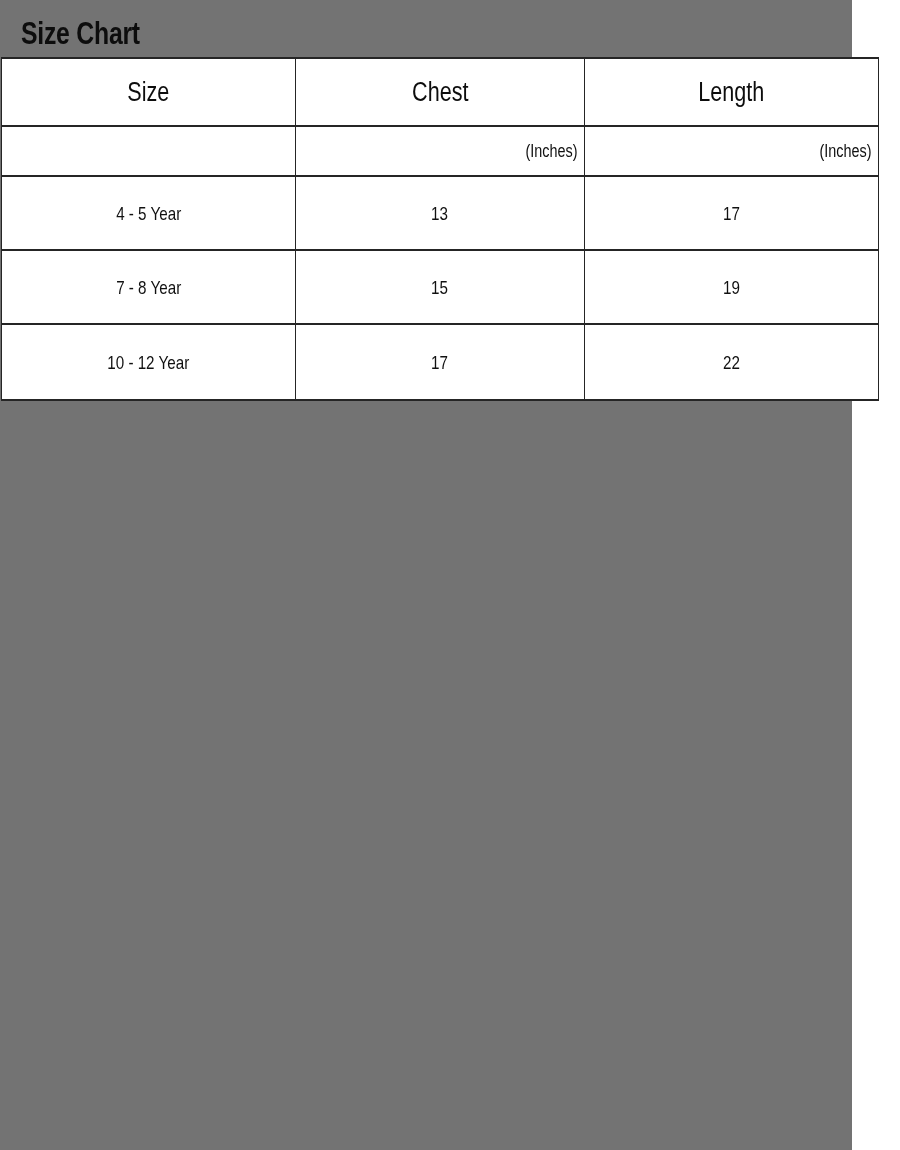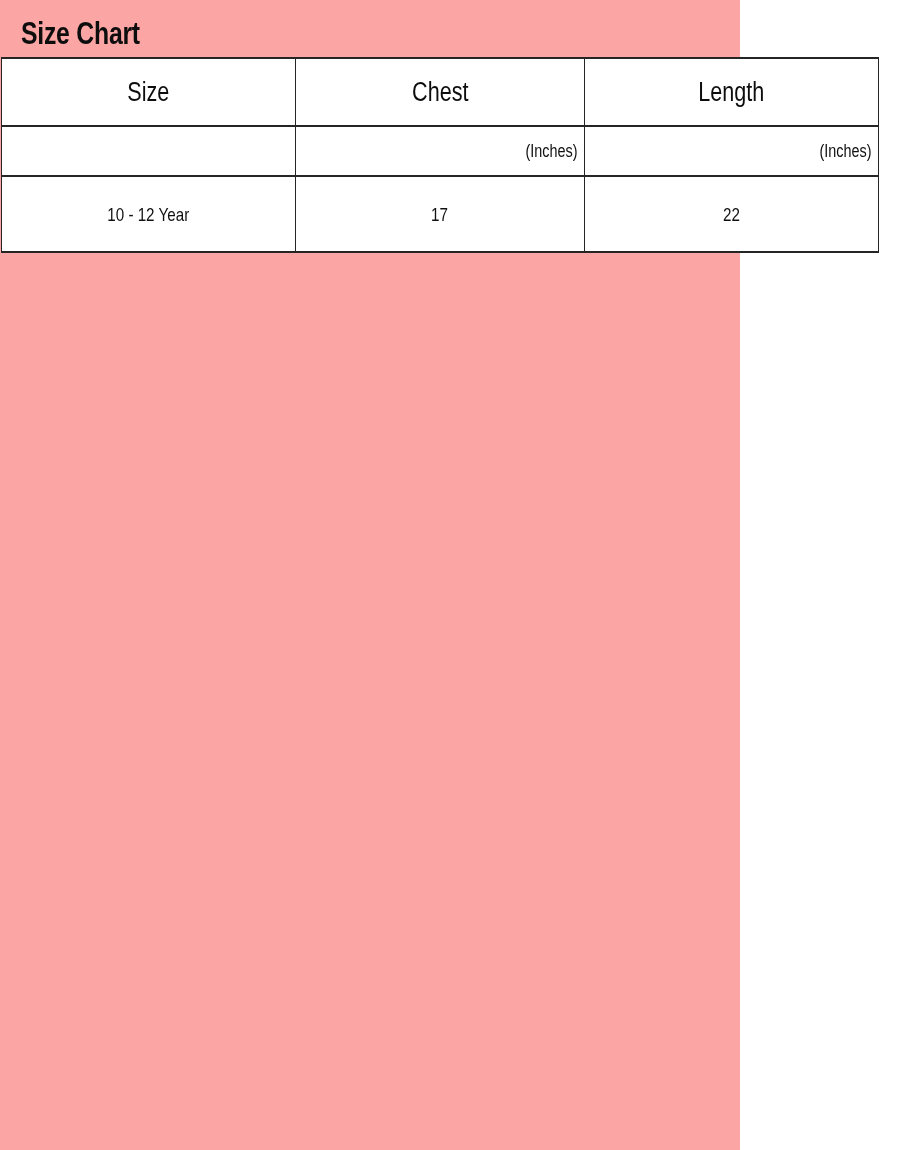--- a/index.html
+++ b/index.html
@@ -9,23 +9,23 @@
   }
   body {
     width: 900px;
     height: 1150px;
     font-family: "Liberation Sans", sans-serif;
     color: #111111;
     overflow: hidden;
   }
   .page {
     position: relative;
-    width: 740px;
+    width: 852px;
     height: 1150px;
-    background: #fca5a5;
+    background: #737373;
   }
   .chart-title {
     position: absolute;
     left: 21px;
     top: 17px;
     font-family: "Liberation Sans", sans-serif;
     font-size: 31px;
     font-weight: bold;
     letter-spacing: -0.3px;
     line-height: 34px;
@@ -118,22 +118,44 @@
           <span class="txt unit-txt"></span>
         </td>
         <td>
           <span class="txt unit-txt">(Inches)</span>
         </td>
         <td>
           <span class="txt unit-txt">(Inches)</span>
         </td>
       </tr>
 
+      <tr class="row-data">
+        <td>
+          <span class="txt cell-txt">4 - 5 Year</span>
+        </td>
+        <td>
+          <span class="txt cell-txt">13</span>
+        </td>
+        <td>
+          <span class="txt cell-txt">17</span>
+        </td>
+      </tr>
 
 
+      <tr class="row-data">
+        <td>
+          <span class="txt cell-txt">7 - 8 Year</span>
+        </td>
+        <td>
+          <span class="txt cell-txt">15</span>
+        </td>
+        <td>
+          <span class="txt cell-txt">19</span>
+        </td>
+      </tr>
 
 
       <tr class="row-data row-tall">
         <td>
           <span class="txt cell-txt">10 - 12 Year</span>
         </td>
         <td>
           <span class="txt cell-txt">17</span>
         </td>
         <td>

